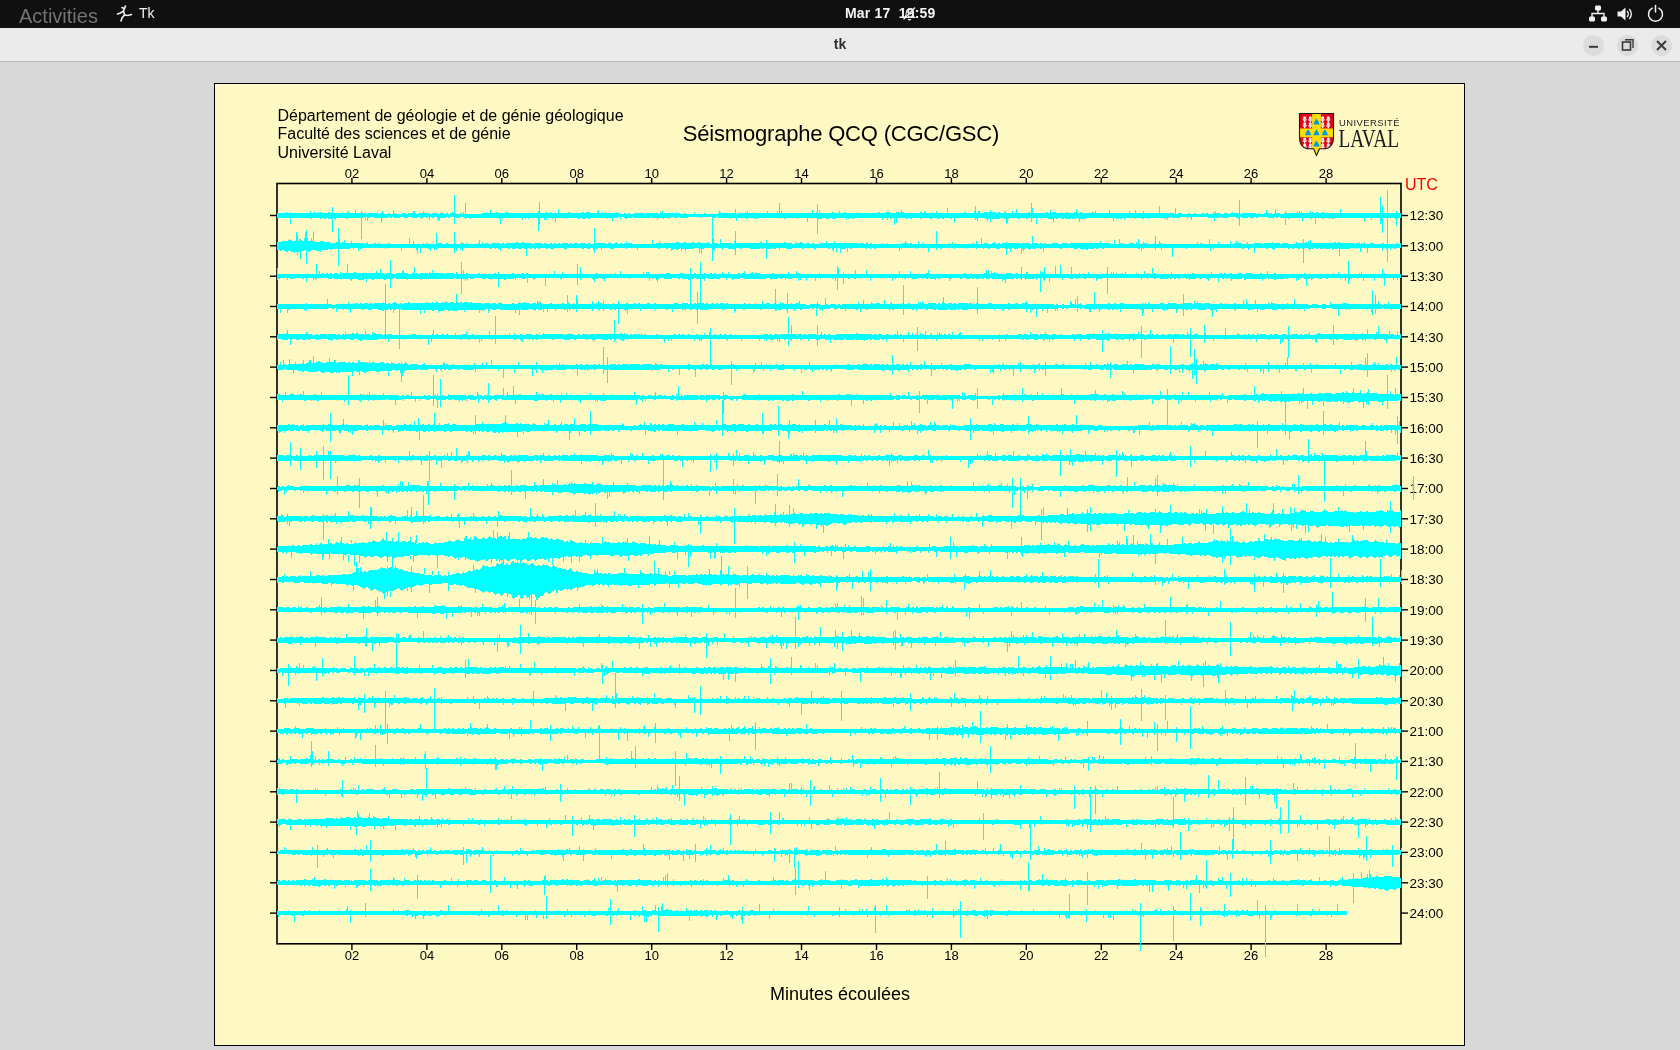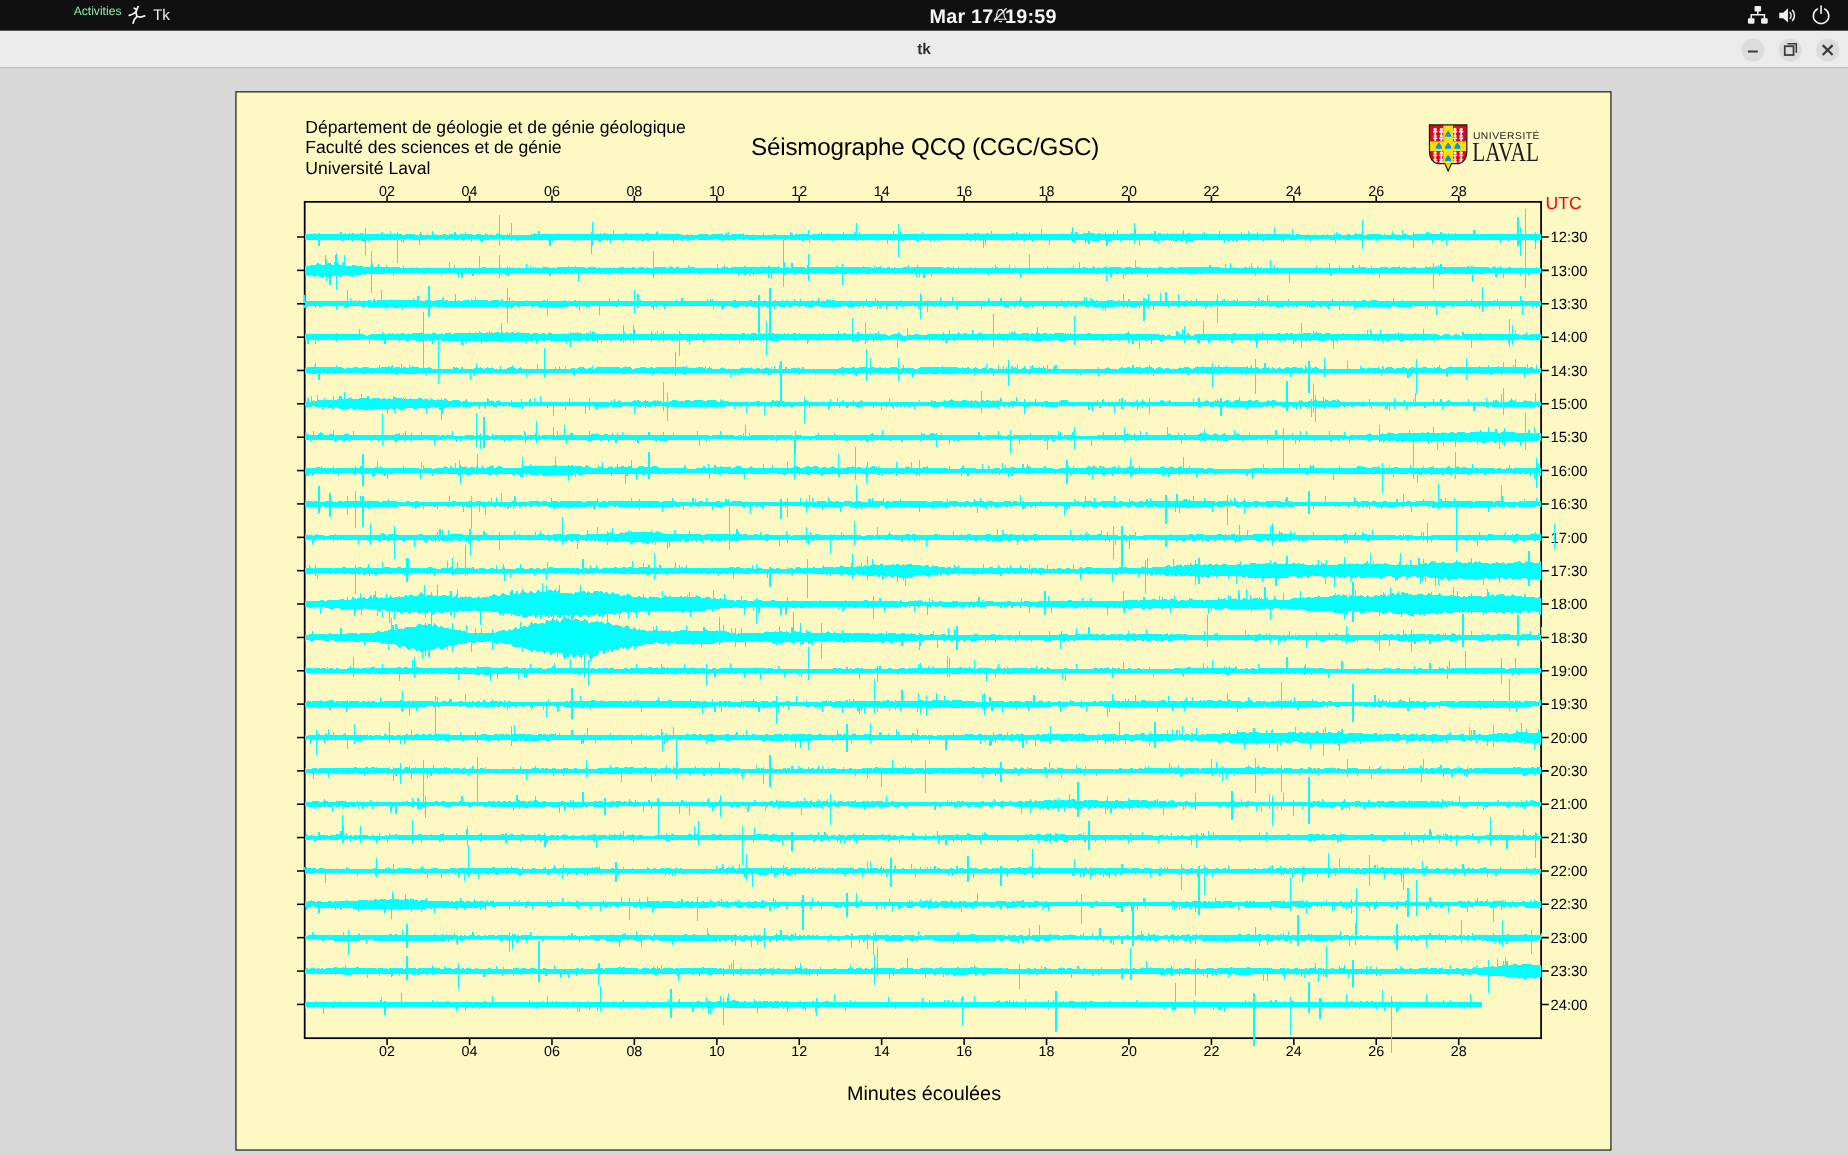--- a/index.html
+++ b/index.html
@@ -1,22 +1,22 @@
 <!DOCTYPE html>
 <html><head>
 <meta charset="utf-8">
 <style>
 * { margin:0; padding:0; box-sizing:border-box; }
 html,body { width:1680px; height:1050px; overflow:hidden; background:#d8d8d8;
   font-family:"Liberation Sans", sans-serif; }
 #topbar { position:absolute; left:0; top:0; width:1680px; height:28px; background:#101010; color:#f2f2f2; }
-#activities { position:absolute; left:19px; top:5px; font-size:11px; color:#86efac;margin-left:48px; }
+#activities { position:absolute; left:19px; top:5px; font-size:20px; color:#737373; }
 #tkapp { position:absolute; left:115px; top:4px; }
 #tklabel { position:absolute; left:139px; top:5px; font-size:14px; color:#f0f0f0; }
-#clock { position:absolute; left:797px; top:5px; font-size:18px; font-weight:bold; color:#f5f5f5; letter-spacing:0.2px;padding-left:48px; }
+#clock { position:absolute; left:797px; top:5px; font-size:14px; font-weight:bold; color:#f5f5f5; letter-spacing:0.2px;padding-left:48px; }
 #titlebar { position:absolute; left:0; top:28px; width:1680px; height:34px; background:#ebebeb; border-bottom:1px solid #bdbdbd; }
 #tktitle { position:absolute; left:0; top:8px; width:1680px; text-align:center; font-size:14px; font-weight:bold; color:#2f2f2f; }
 .wbtn { position:absolute; top:35px; width:21px; height:21px; border-radius:50%; background:#dcdcdc; }
 #canvas { position:absolute; left:214px; top:83px; width:1251px; height:963px; background:#fef9c3; border:1.5px solid #000; }
 #plotsvg { position:absolute; left:0; top:0; }
 </style>
 </head>
 <body>
 <div id="topbar">
   <span id="activities">Activities</span>

